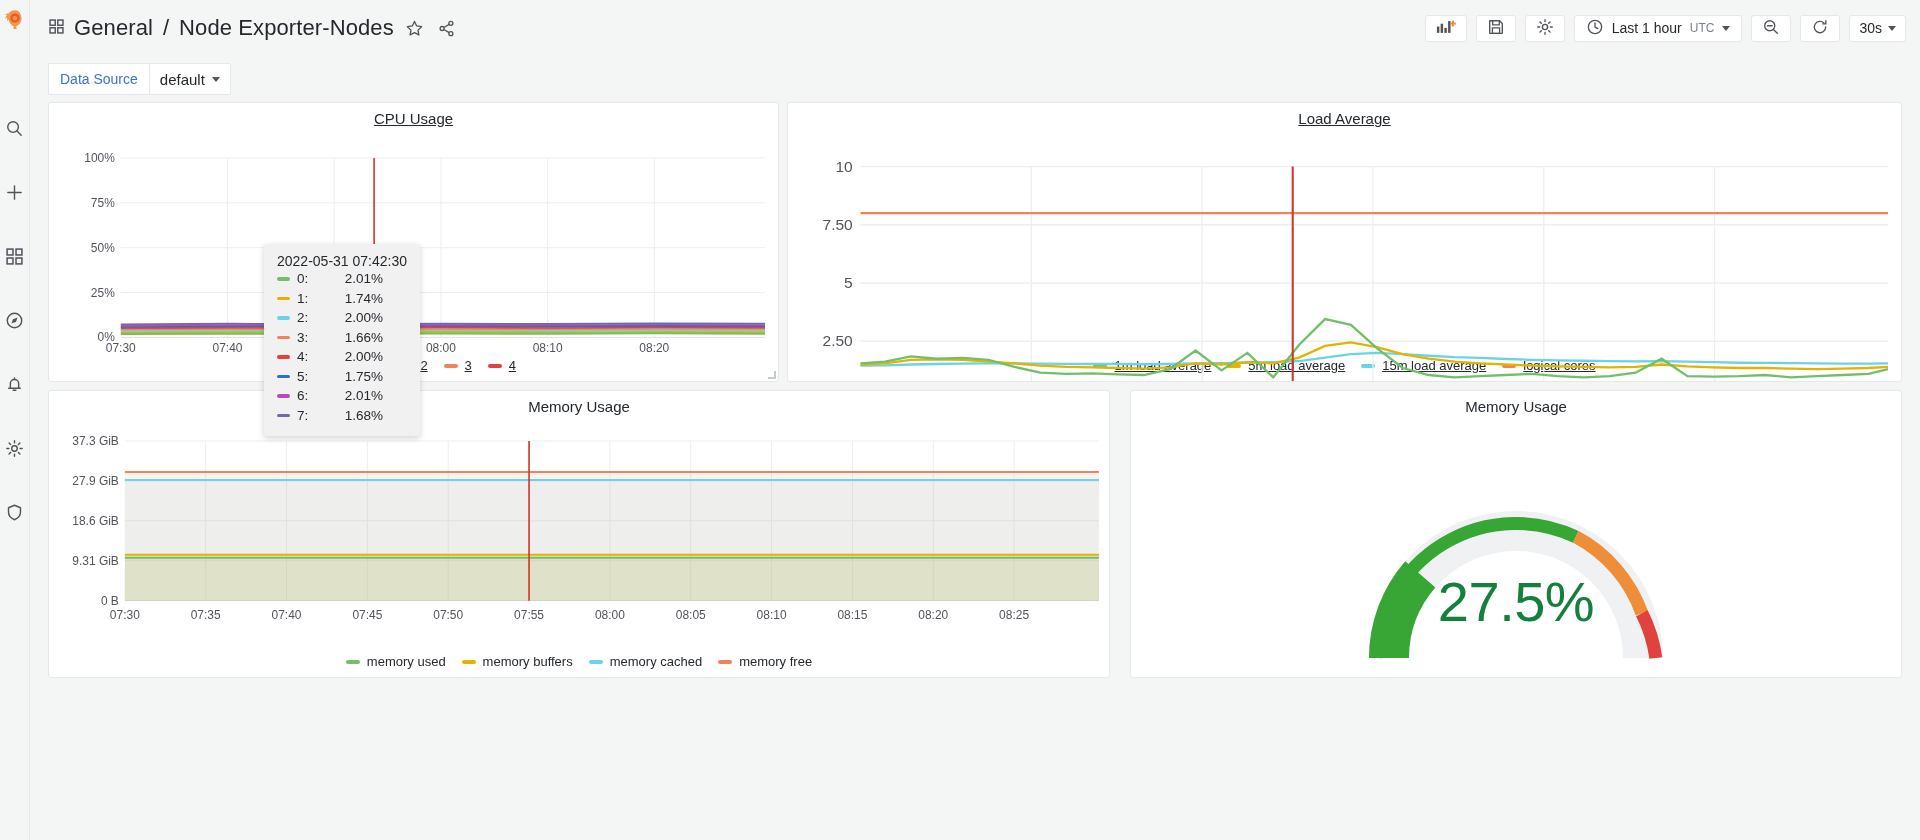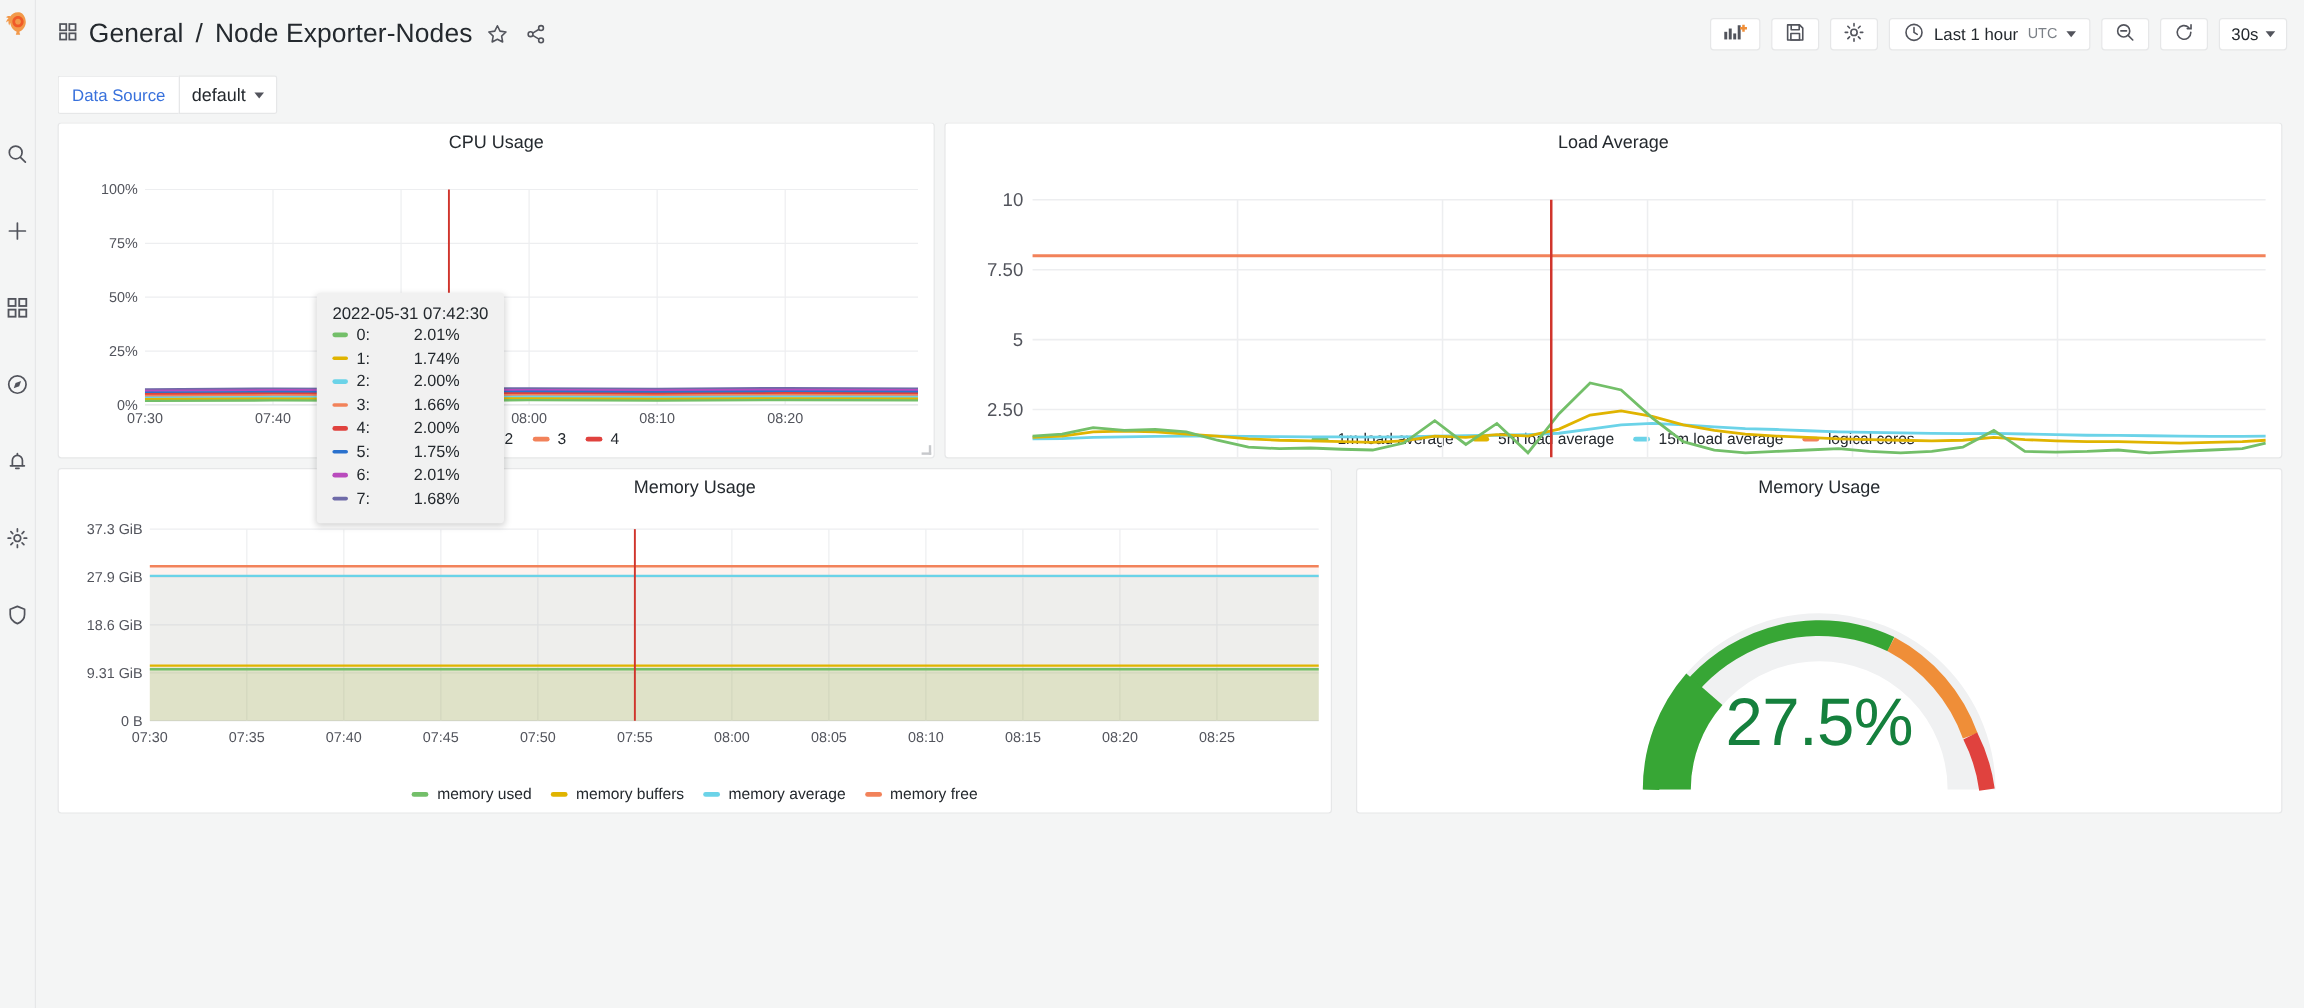--- a/index.html
+++ b/index.html
@@ -61,21 +61,21 @@
   .var-value {
     height: 32px; padding: 0 10px; background: #fff; border: 1px solid #e6e7e8;
     border-radius: 0 2px 2px 0; display: flex; align-items: center; gap: 7px;
     color: #24292e; font-size: 15px; white-space: nowrap; cursor: pointer;
   }
   .caret { width: 0; height: 0; border-left: 4px solid transparent; border-right: 4px solid transparent;
            border-top: 5px solid #52545c; display:inline-block; }
 
   
   .dash { flex: 1 1 auto; padding: 0 18px 0 18px; position: relative; overflow: hidden; }
-  .row1 { display: flex; gap: 8px; height: 280px; }
+  .row1 { display: flex; gap: 8px; height: 280px; text-decoration: underline; }
   .row2 { display: flex; gap: 20px; height: 288px; margin-top: 8px; }
   .panel {
     background: #fff; border: 1px solid #e6e7e8; border-radius: 3px;
     display: flex; flex-direction: column; position: relative; overflow: hidden;
   }
   .panel-title {
     text-align: center; font-size: 15px; color: #24292e; padding: 7px 0 2px;
     font-weight: 400; flex: 0 0 auto;
   }
   .panel-body { flex: 1 1 auto; position: relative; }
@@ -496,21 +496,21 @@
             <span class="lg">
               <i class="lg-swatch" style="background:#73bf69"></i>
               <span>memory used</span>
             </span>
             <span class="lg">
               <i class="lg-swatch" style="background:#e0b400"></i>
               <span>memory buffers</span>
             </span>
             <span class="lg">
               <i class="lg-swatch" style="background:#6bd3e8"></i>
-              <span>memory average</span>
+              <span>memory cached</span>
             </span>
             <span class="lg">
               <i class="lg-swatch" style="background:#f2825a"></i>
               <span>memory free</span>
             </span>
           </div>
         </div>
 
         <div class="panel" style="flex:1 1 auto;">
           <div class="panel-title">Memory Usage</div>

